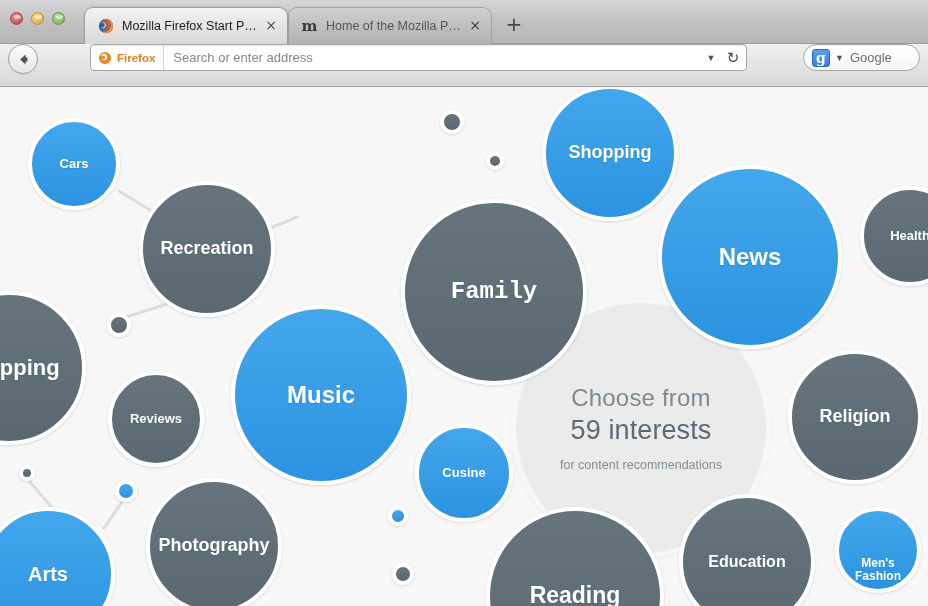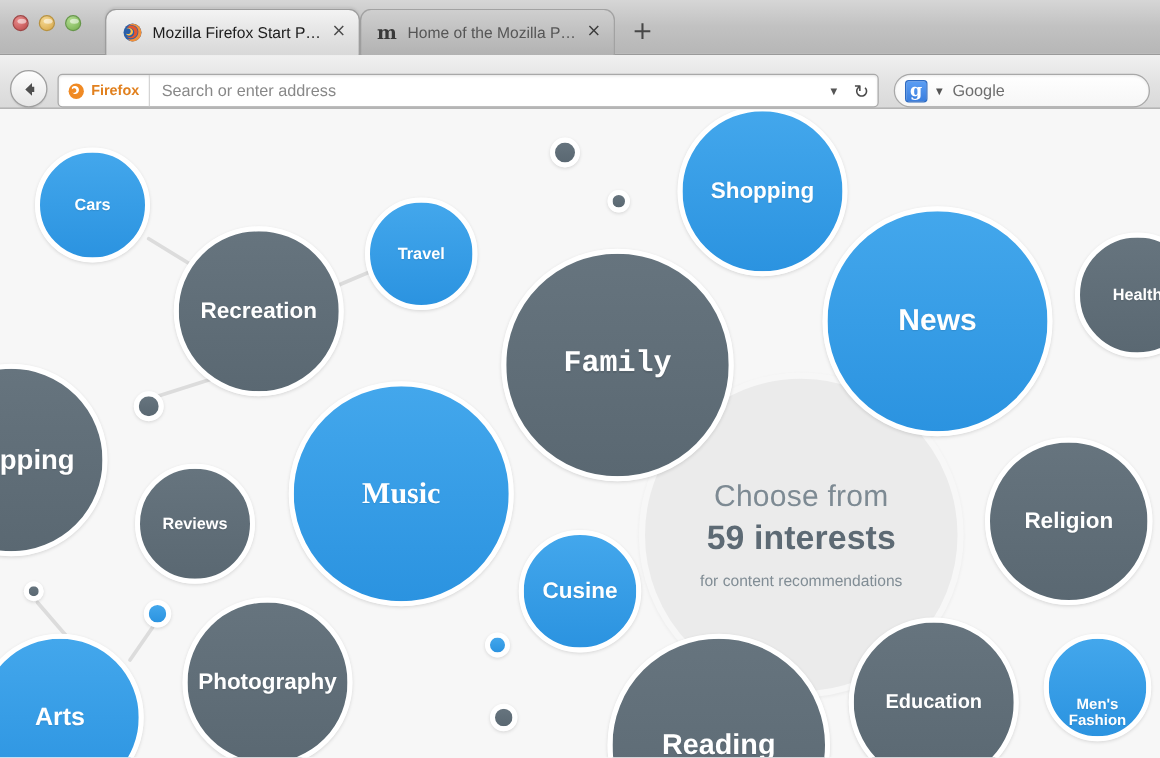--- a/index.html
+++ b/index.html
@@ -139,22 +139,23 @@
     line-height: 1;
   }
 
   
   #navbar {
     position: relative;
     height: 43px;
     background: linear-gradient(to bottom, #f0f0f0 0%, #e3e3e3 50%, #d9d9d9 100%);
     border-bottom: 1px solid #9e9e9e;
     display: flex;
-    align-items: flex-end;
+    align-items: flex-start;
     padding: 0 8px;
+    gap: 44px;
   }
 
   #back-button {
     width: 30px; height: 30px;
     flex: 0 0 30px;
     border-radius: 50%;
     background: linear-gradient(to bottom, #fdfdfd, #e6e6e6);
     border: 1px solid #9f9f9f;
     display: flex;
     align-items: center;
@@ -313,21 +314,21 @@
   }
   #hub-line1 {
     font-size: 24px;
     color: #7d8a93;
     font-weight: normal;
     letter-spacing: 0.2px;
   }
   #hub-line2 {
     font-size: 27px;
     color: #5d6a74;
-    font-weight: bold;
+    font-weight: normal;
     margin-top: 3px;
     letter-spacing: 0.1px;
   }
   #hub-line3 {
     font-size: 12.5px;
     color: #818d95;
     margin-top: 12px;
   }
 </style>
 </head>
@@ -412,52 +413,49 @@
 
       <div id="center-hub" style="left: 511px; top: 210px; width: 260px; height: 260px;">
         <div id="hub-line1">Choose from</div>
         <div id="hub-line2">59 interests</div>
         <div id="hub-line3">for content recommendations</div>
       </div>
 
     <div class="bubble blue" style="left: 28px; top: 30px; width: 92px; height: 92px;">
           <span class="label" style="font-size: 13px;">Cars</span>
         </div>
-        <div class="bubble blue" style="left: 292px; top: 70px; width: 90px; height: 90px;">
-          <span class="label" style="font-size: 13px;">Travel</span>
-        </div>
         <div class="bubble blue" style="left: 542px; top: -3px; width: 136px; height: 136px;">
           <span class="label" style="font-size: 18px;">Shopping</span>
         </div>
         <div class="bubble grey" style="left: 139px; top: 93px; width: 136px; height: 136px;">
           <span class="label" style="font-size: 18px;">Recreation</span>
         </div>
         <div class="bubble blue" style="left: 658px; top: 77px; width: 184px; height: 184px;">
           <span class="label" style="font-size: 24px;">News</span>
         </div>
         <div class="bubble grey" style="left: 860px; top: 98px; width: 100px; height: 100px;">
           <span class="label" style="font-size: 13px;">Health</span>
         </div>
         <div class="bubble grey" style="left: 401px; top: 111px; width: 186px; height: 186px; font-family: Liberation Mono, monospace;">
           <span class="label" style="font-size: 24px;">Family</span>
         </div>
         <div class="bubble grey" style="left: -68px; top: 203px; width: 154px; height: 154px;">
           <span class="label" style="font-size: 22px;">Shopping</span>
         </div>
-        <div class="bubble blue" style="left: 231px; top: 217px; width: 180px; height: 180px; font-family: Liberation Serif, serif;">
+        <div class="bubble blue" style="left: 231px; top: 217px; width: 180px; height: 180px;">
           <span class="label" style="font-size: 24px;">Music</span>
         </div>
         <div class="bubble grey" style="left: 108px; top: 283px; width: 96px; height: 96px;">
           <span class="label" style="font-size: 13px;">Reviews</span>
         </div>
         <div class="bubble grey" style="left: 788px; top: 262px; width: 134px; height: 134px;">
           <span class="label" style="font-size: 18px;">Religion</span>
         </div>
         <div class="bubble blue" style="left: 415px; top: 336px; width: 98px; height: 98px;">
-          <span class="label" style="font-size: 18px;">Cusine</span>
+          <span class="label" style="font-size: 13px;">Cusine</span>
         </div>
         <div class="bubble blue" style="left: -19px; top: 419px; width: 134px; height: 134px;">
           <span class="label" style="font-size: 20px;">Arts</span>
         </div>
         <div class="bubble grey" style="left: 146px; top: 390px; width: 136px; height: 136px;">
           <span class="label" style="font-size: 18px;">Photography</span>
         </div>
         <div class="bubble grey" style="left: 486px; top: 419px; width: 178px; height: 178px;">
           <span class="label" style="font-size: 23px;">Reading</span>
         </div>

